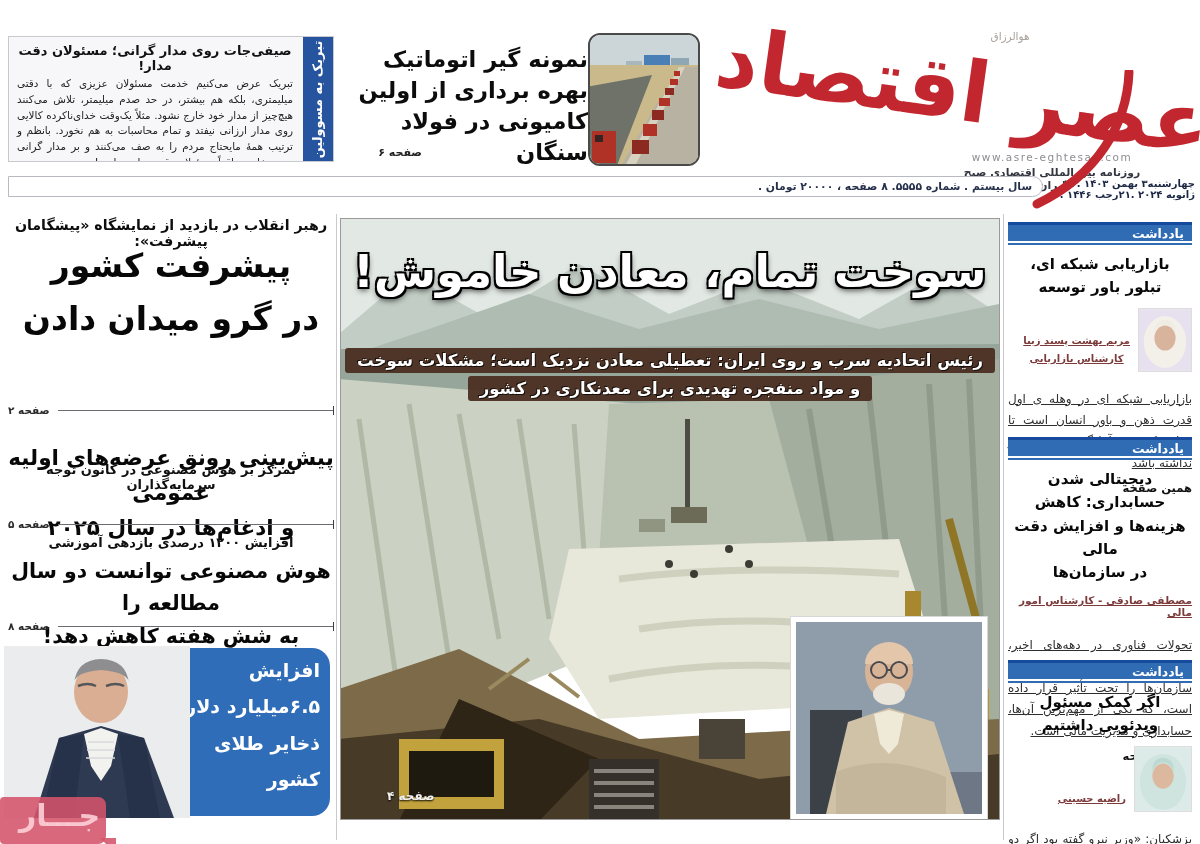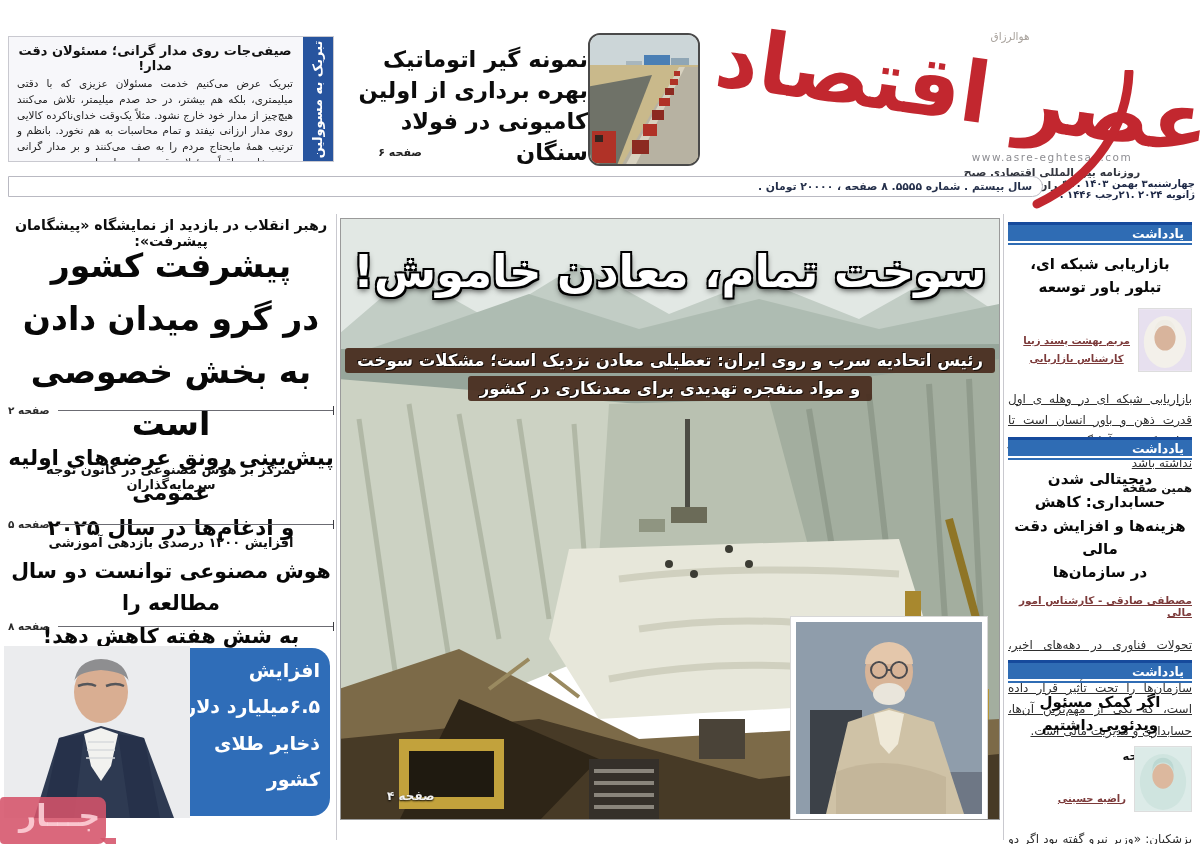--- a/index.html
+++ b/index.html
@@ -139,21 +139,20 @@
 </div>
 <div class="abs date-line">چهارشنبه۳ بهمن ۱۴۰۳ .۲۲ ژانویه ۲۰۲۴ .۲۱رجب ۱۴۴۶ .</div>
 
 <div class="abs vline" style="left:336px;"></div>
 <div class="abs vline" style="left:1003px;"></div>
 
 <div class="abs lead-kicker">رهبر انقلاب در بازدید از نمایشگاه «پیشگامان پیشرفت»:</div>
 <div class="abs lead-title">
   <div>پیشرفت کشور</div>
   <div>در گرو میدان دادن</div>
-  <div>به بخش خصوصی است</div>
 </div>
 <div class="abs page-rule" style="top:404px;">
   <span class="lbl">صفحه ۲</span>
   <div class="line"></div>
   <div class="tick"></div>
 </div>
 
 <div class="abs art-kicker" style="top:420px;margin-top:42px;">تمرکز بر هوش مصنوعی در کانون توجه سرمایه‌گذاران</div>
 <div class="abs art-title" style="top:441px; font-size:21.5px; line-height:1.62;">
   <div>پیش‌بینی رونق عرضه‌های اولیه عمومی</div>

